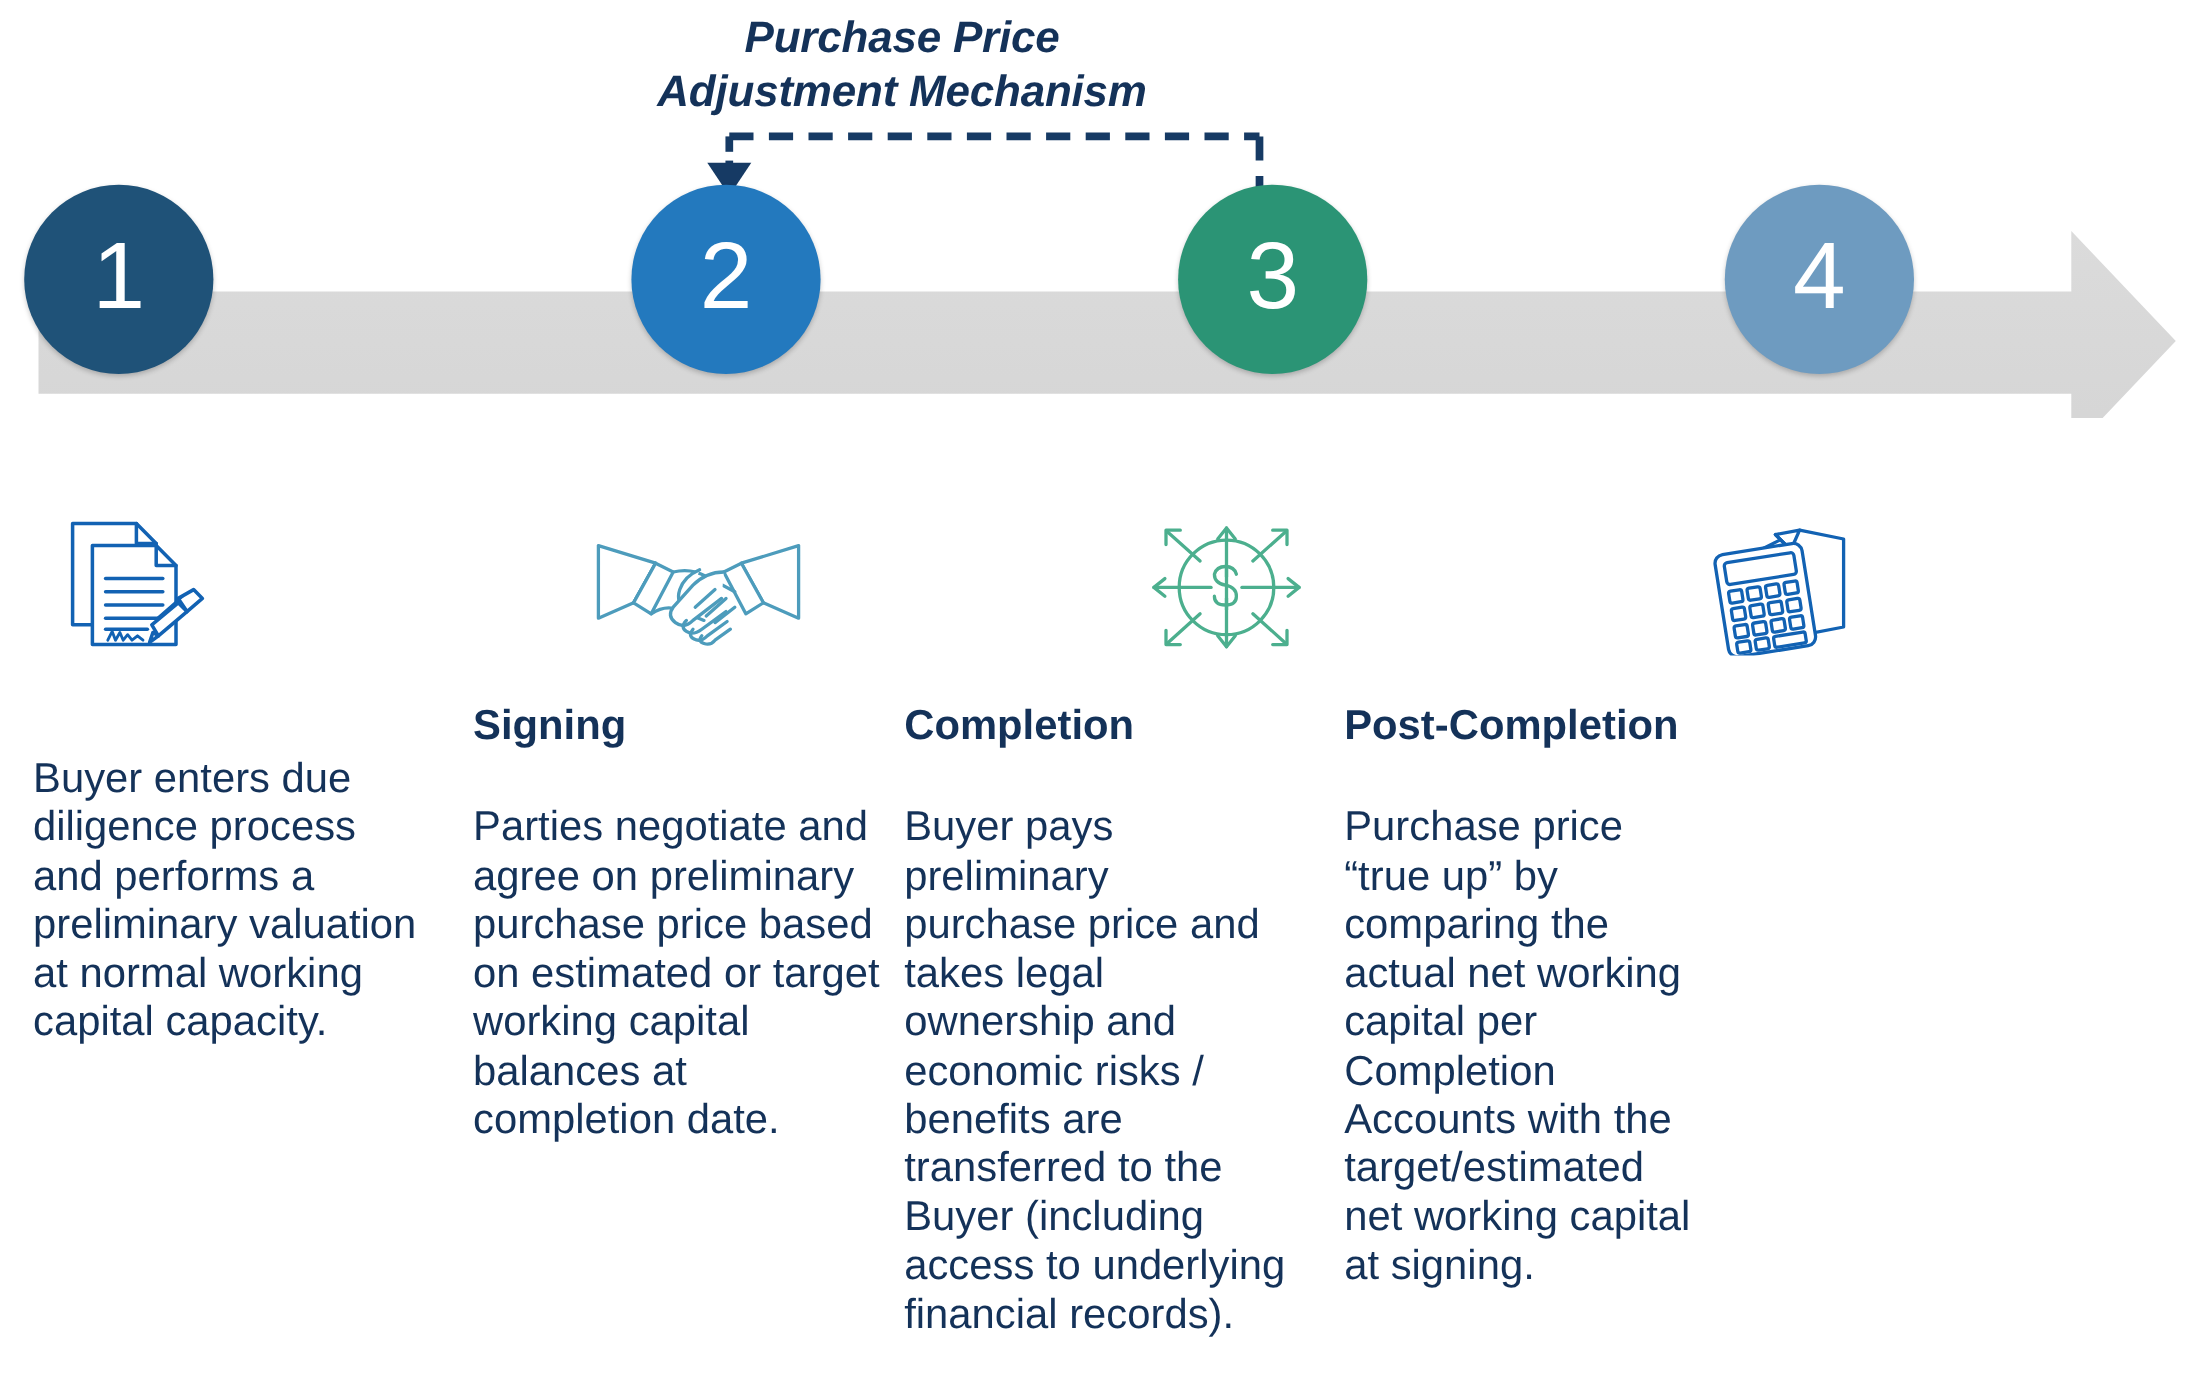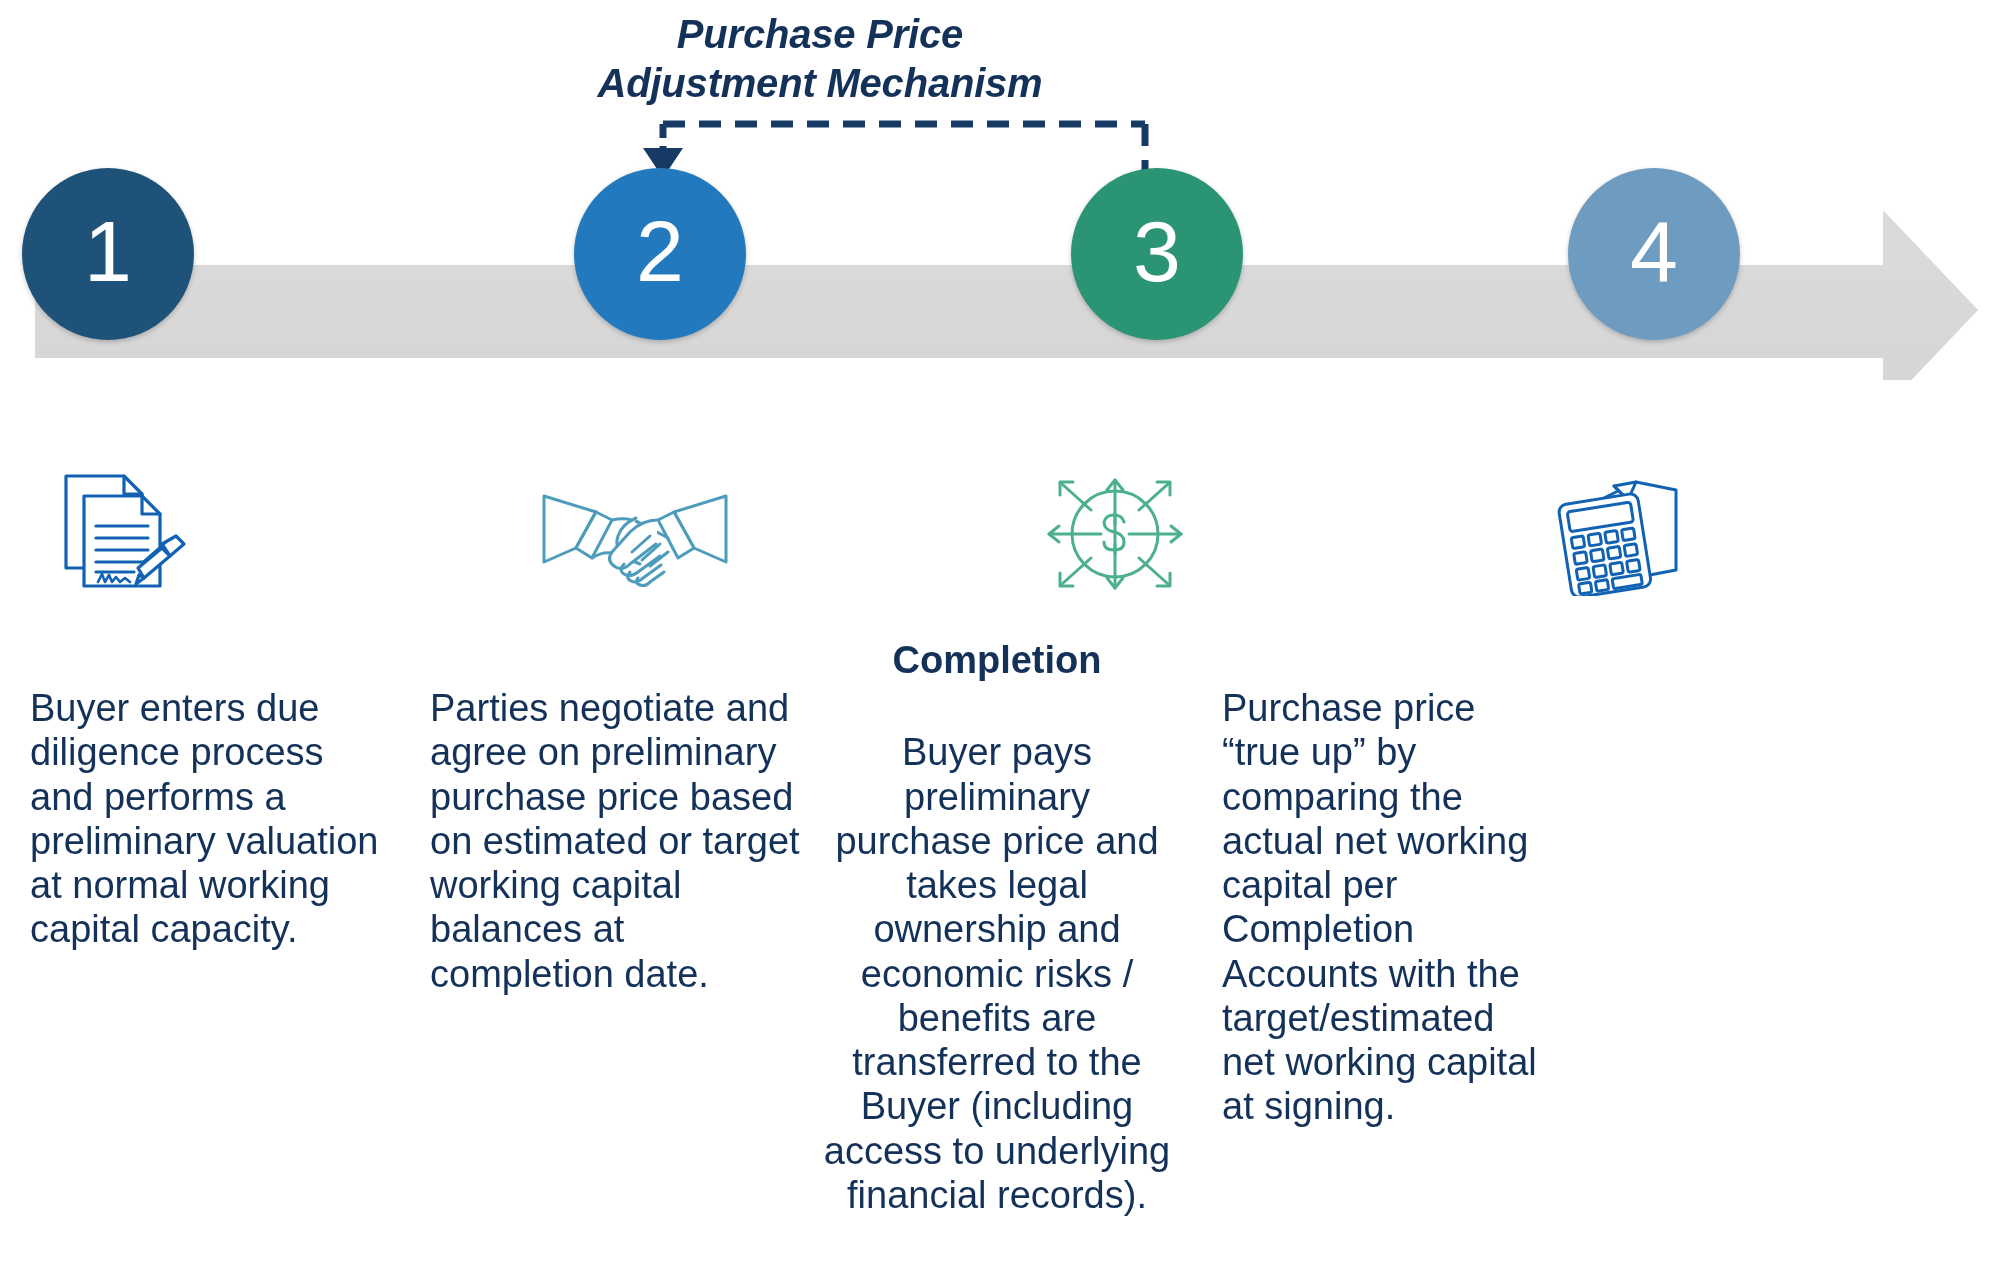--- a/index.html
+++ b/index.html
@@ -96,21 +96,21 @@
     color: #143259;
   }
   .col-head {
     font-weight: bold;
     display: block;
     margin-bottom: 2px;
   }
   .col-body { display: block; margin-top: 48px; }
   .t1 { left: 30px;   width: 360px; }
   .t2 { left: 430px;  width: 380px; }
-  .t3 { left: 822px;  width: 350px; text-align: center; }
+  .t3 { left: 822px;  width: 350px; }
   .t4 { left: 1222px; width: 330px; }
 </style>
 </head>
 <body>
 
 <div class="title-block">
   <span class="title-line">Purchase Price</span>
   <span class="title-line">Adjustment Mechanism</span>
 </div>
 
@@ -261,23 +261,25 @@
       <rect x="76" y="113" width="29" height="10" rx="2"></rect>
     </g>
   </svg>
 </div>
 
 <div class="col t1">
   <span class="col-body">Buyer enters due diligence process and performs a preliminary valuation at normal working capital capacity.</span>
 </div>
 
 <div class="col t2">
+  <span class="col-head">Signing</span>
   <span class="col-body">Parties negotiate and agree on preliminary purchase price based on estimated or target working capital balances at completion date.</span>
 </div>
 
 <div class="col t3">
   <span class="col-head">Completion</span>
   <span class="col-body">Buyer pays preliminary purchase price and takes legal ownership and economic risks / benefits are transferred to the Buyer (including access to underlying financial records).</span>
 </div>
 
 <div class="col t4">
+  <span class="col-head">Post-Completion</span>
   <span class="col-body">Purchase price “true up” by comparing the actual net working capital per Completion Accounts with the target/estimated net working capital at signing.</span>
 </div>
 
 </body></html>

